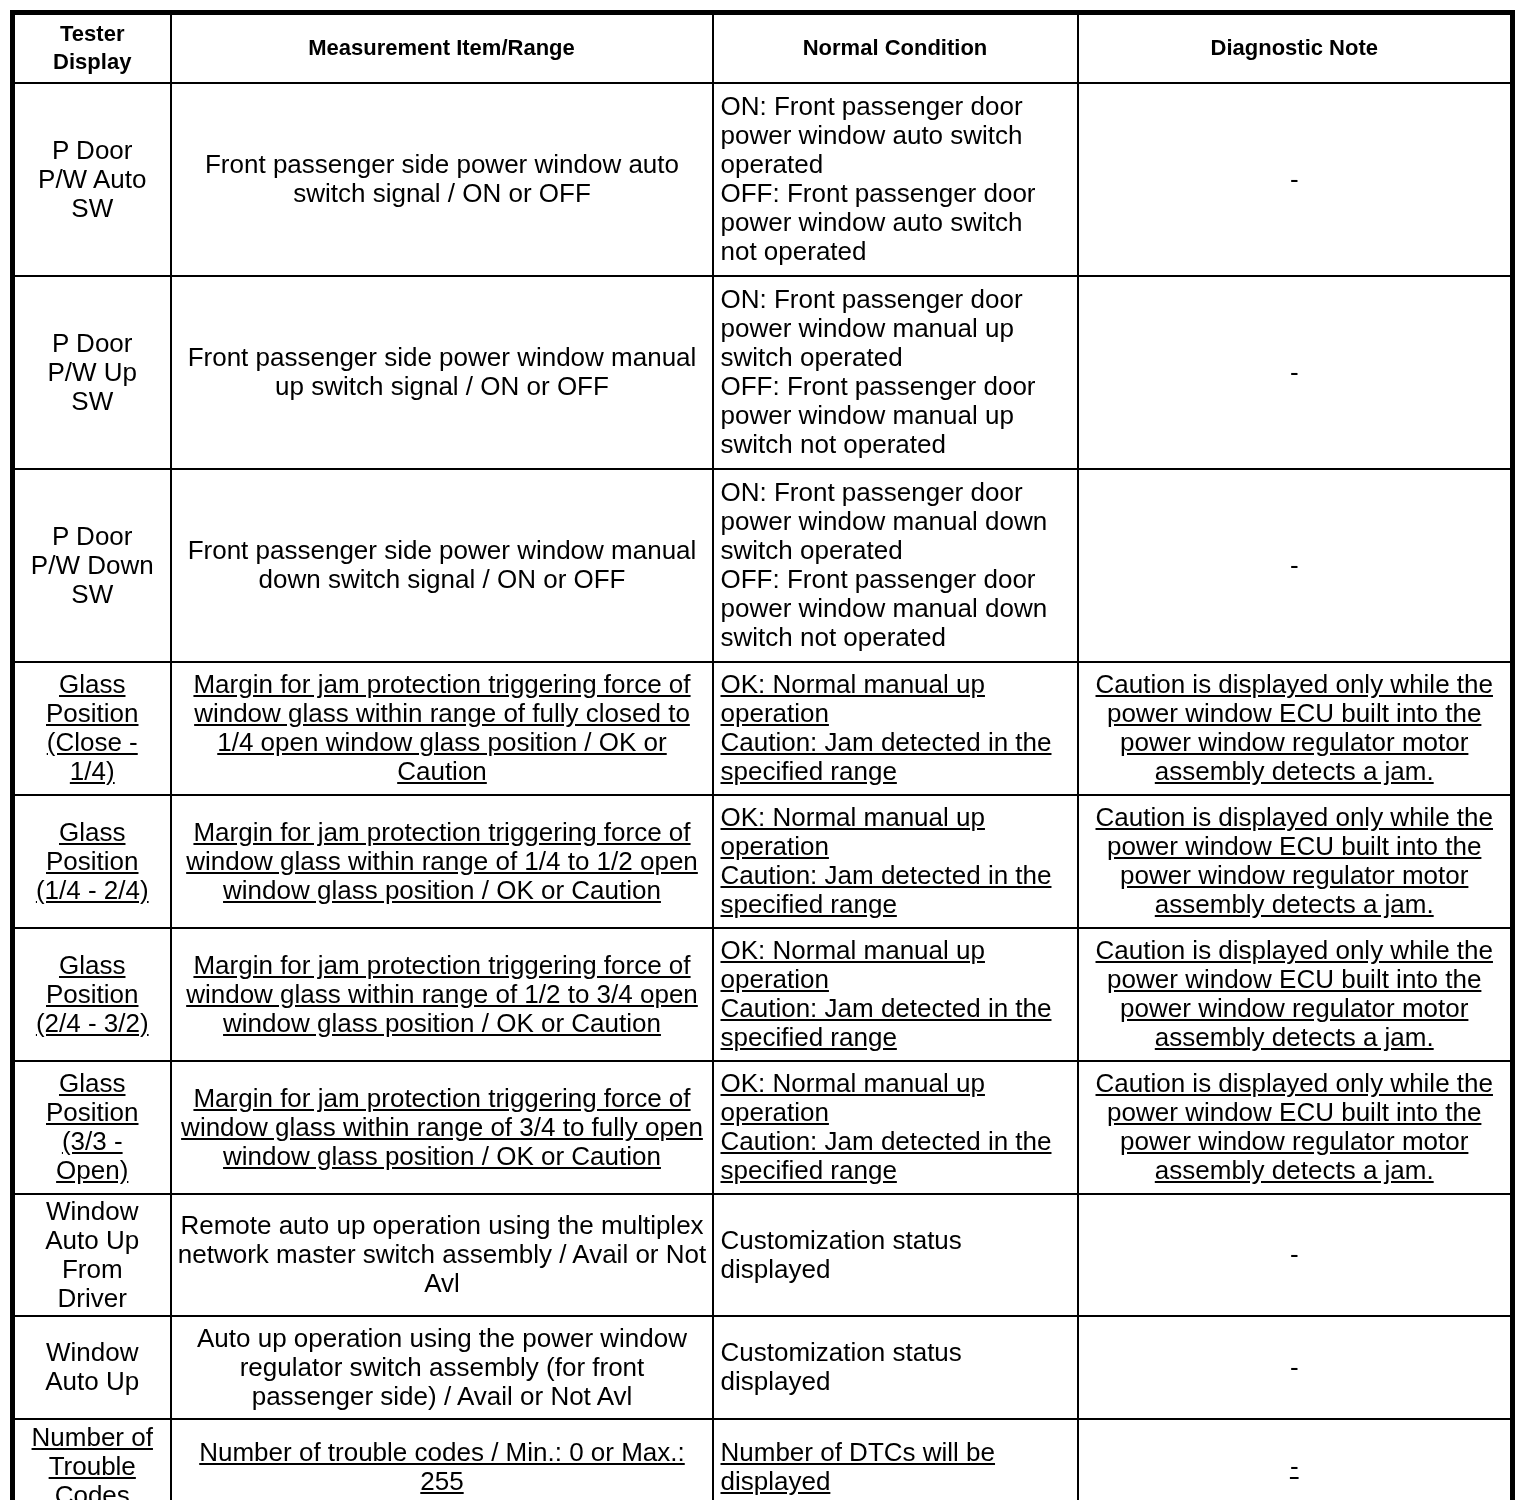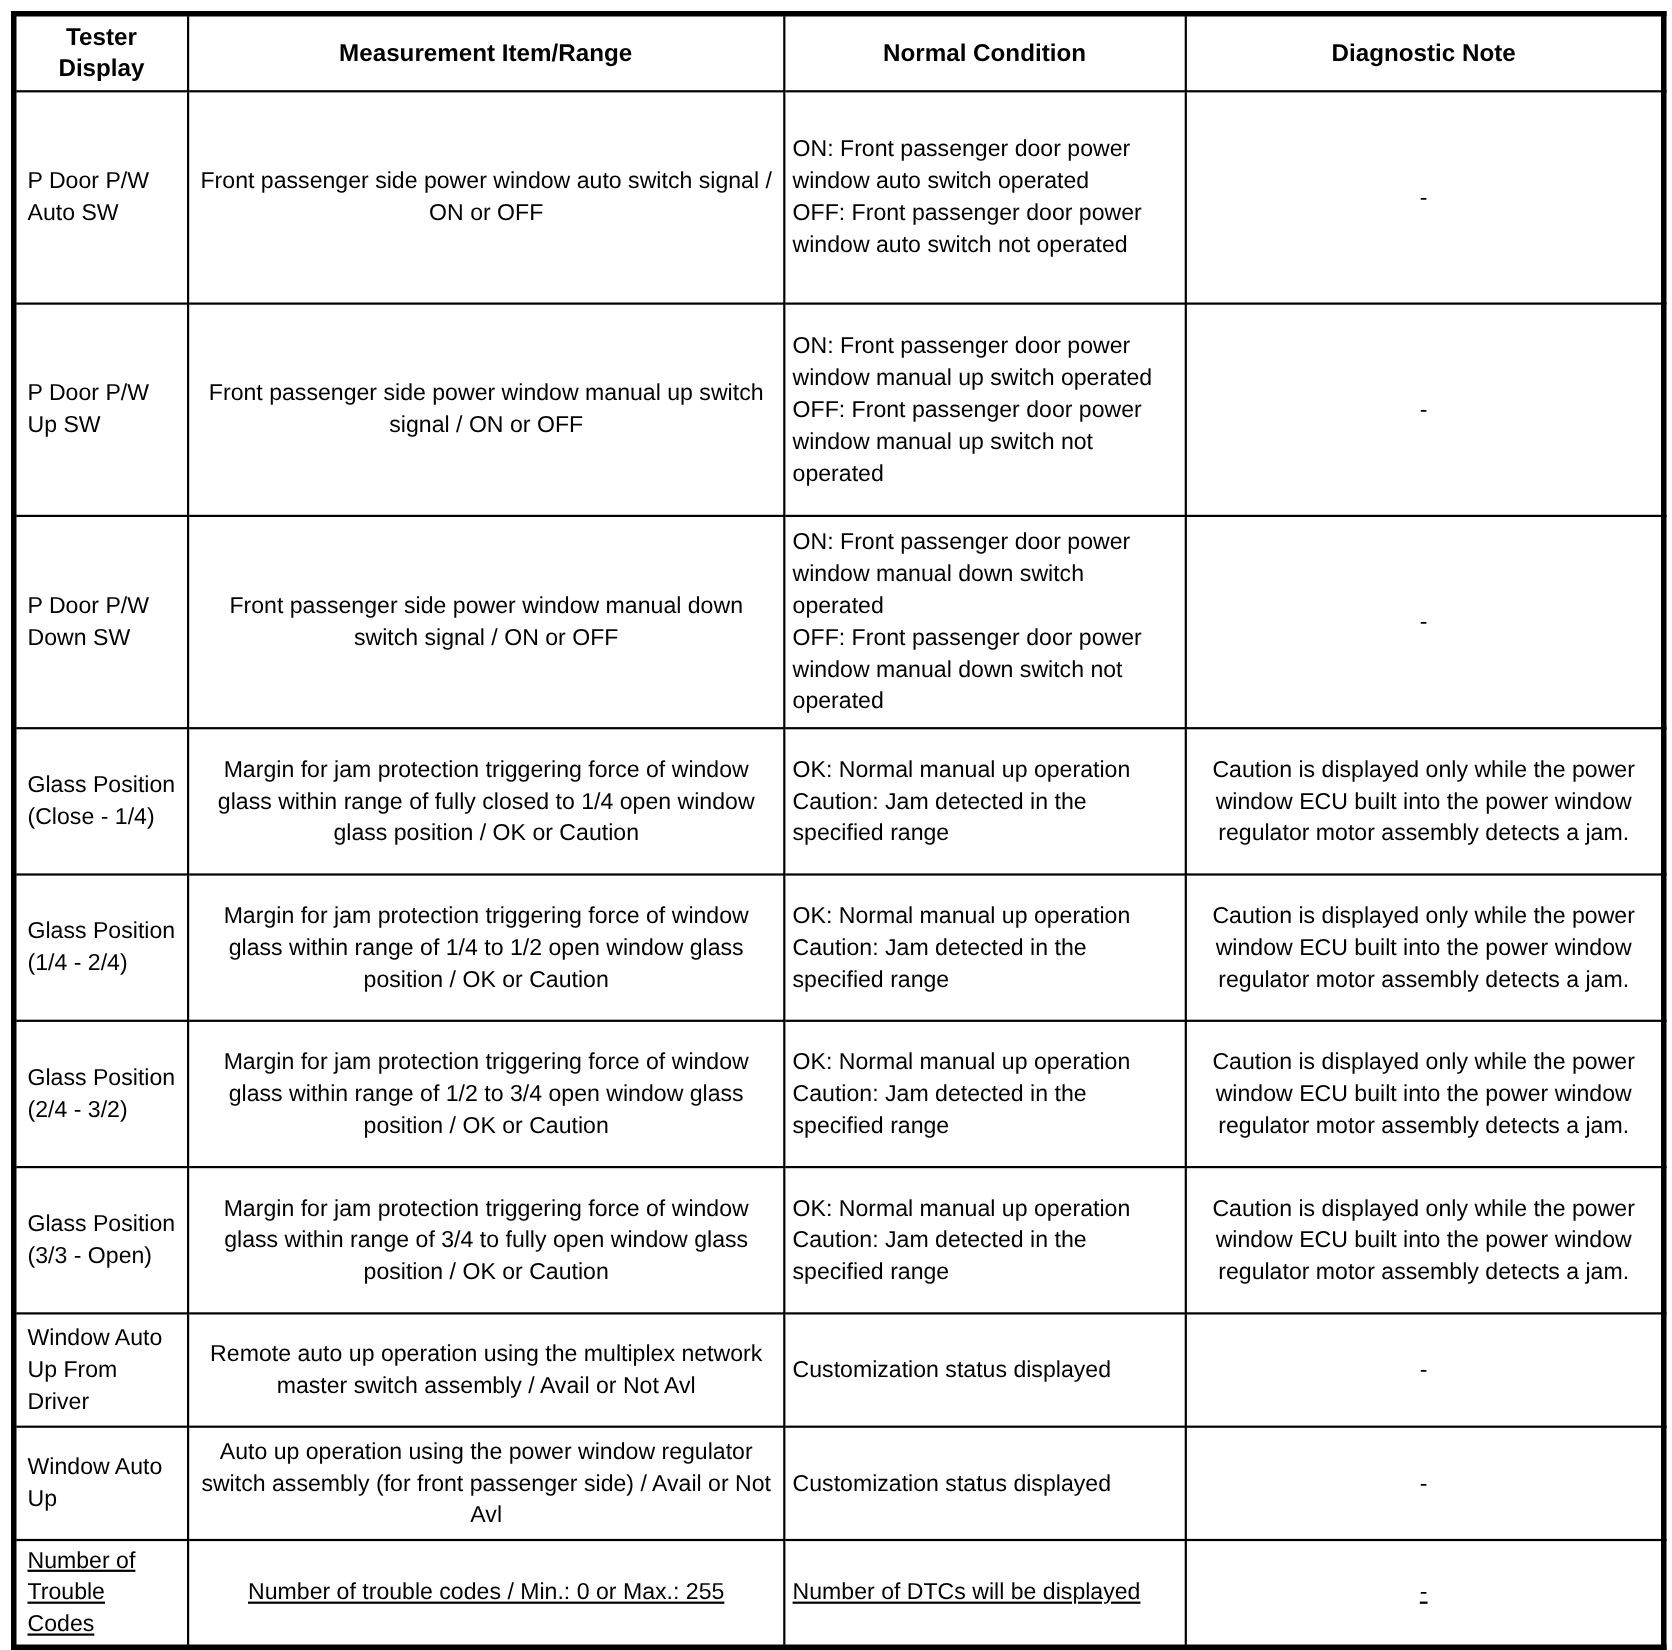--- a/index.html
+++ b/index.html
@@ -33,41 +33,41 @@
   }
   table.data-table {
     border: 5px solid #000000;
   }
   thead th {
     border-bottom: 3px solid #000000;
   }
 
   th, td {
     vertical-align: middle;
-    font-size: 21px;
+    font-size: 26px;
     line-height: 29px;
     white-space: pre-line;
     overflow: hidden;
     padding: 2px 6px;
   }
   thead tr { height: 70px; }
   thead th {
     font-weight: bold;
     font-size: 22px;
     text-align: center;
     line-height: 28px;
     padding: 2px 10px;
   }
   tbody tr:nth-child(-n+3)              { height: 193px; }
-  tbody tr:nth-child(n+4):nth-child(-n+7) { height: 133px; }
+  tbody tr:nth-child(n+4):nth-child(-n+7) { height: 133px; text-decoration: underline; }
   tbody tr:nth-child(8),
   tbody tr:nth-child(9)                 { height: 103px; }
   tbody tr:nth-child(10)                { height: 98px; text-decoration: underline; }
 
-  td.c1 { text-align: left; padding: 2px 10px; margin-top: 10px; }
+  td.c1 { text-align: center; padding: 2px 10px; margin-top: 10px; }
   td.c2 { text-align: center;   padding: 2px 4px 2px 5px; }
   td.c3 { text-align: left;   padding: 2px 12px 2px 7px; }
   td.c4 { text-align: center; padding: 2px 4px; }
 </style>
 </head>
 <body>
 
 <div class="page">
   <table class="data-table">
     <colgroup>

